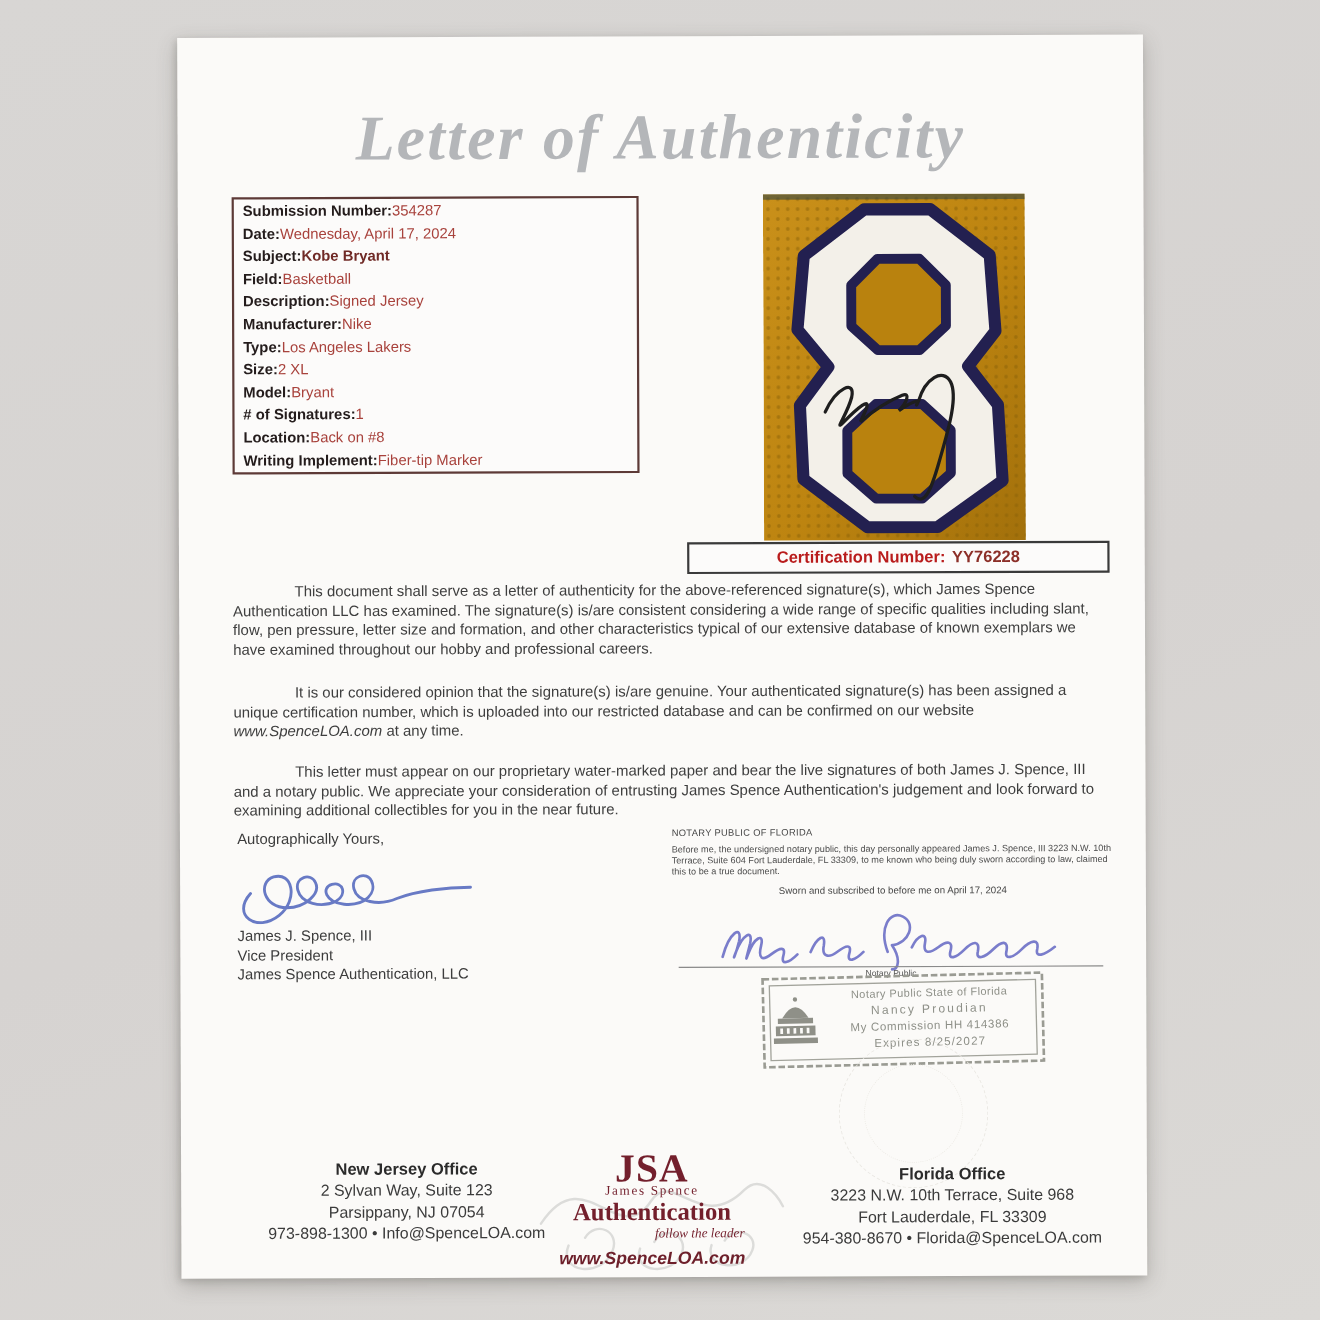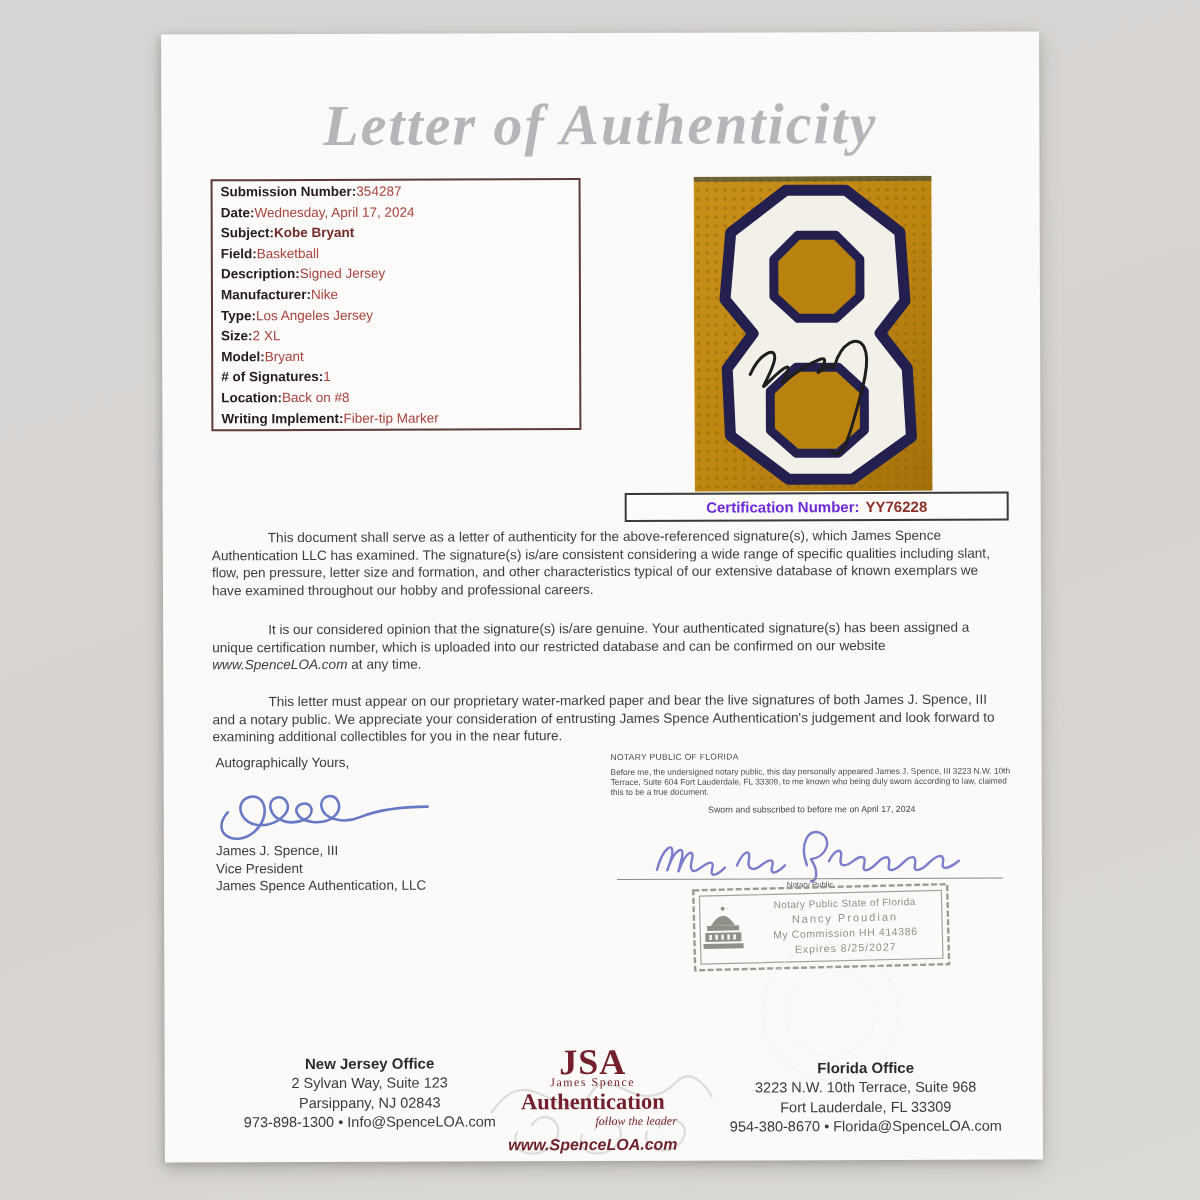--- a/index.html
+++ b/index.html
@@ -31,21 +31,21 @@
   .info-table .val { color:#a8423c; }
   .info-table .row-subject .val { color:#702a26; font-weight:700; }
   
   .jersey { position:absolute; left:532px; top:144px; width:238px; height:315px; }
   
   .cert-box {
     position:absolute; left:462px; top:460px; width:384px; height:29px;
     border:2px solid #3a3a3a; display:flex; align-items:center; justify-content:center; gap:6px;
     font-size:15px; background:#fcfbfa;
   }
-  .cert-box .cert-lbl { font-weight:700; color:#6d28d9; }
+  .cert-box .cert-lbl { font-weight:700; color:#b91c1c; }
   .cert-box .cert-val { font-weight:700; color:#8c2f28; }
   
   .para {
     position:absolute; left:49px; width:794px; font-size:13.6px; line-height:17.6px;
     color:#3e3e3e; text-indent:56px; text-align:left;
   }
   .p1 { top:495px; } .p2 { top:587px; } .p3 { top:659px; }
   .para i { font-style:italic; }
   
   .closing { position:absolute; left:52px; top:721px; font-size:13.5px; color:#3c3c3c; }
@@ -121,21 +121,21 @@
     <div class="row">
         <span class="lbl">Description:</span>
         <span class="val">Signed Jersey</span>
       </div>
     <div class="row">
         <span class="lbl">Manufacturer:</span>
         <span class="val">Nike</span>
       </div>
     <div class="row">
         <span class="lbl">Type:</span>
-        <span class="val">Los Angeles Jersey</span>
+        <span class="val">Los Angeles Lakers</span>
       </div>
     <div class="row">
         <span class="lbl">Size:</span>
         <span class="val">2 XL</span>
       </div>
     <div class="row">
         <span class="lbl">Model:</span>
         <span class="val">Bryant</span>
       </div>
     <div class="row">
@@ -235,21 +235,21 @@
       <div class="s3">My Commission  HH 414386</div>
       <div class="s4">Expires  8/25/2027</div>
     </div>
   </div>
 
   <div class="watermark"></div>
 
   <div class="office office-nj">
     <div class="hdr">New Jersey Office</div>
     <div class="ln">2 Sylvan Way, Suite 123</div>
-    <div class="ln">Parsippany, NJ 02843</div>
+    <div class="ln">Parsippany, NJ 07054</div>
     <div class="ln">973-898-1300 • Info@SpenceLOA.com</div>
   </div>
 
   <div class="jsa-logo">
     <svg class="scrawl" width="260" height="125" viewBox="0 0 260 125">
       <path d="M 30,75 C 70,15 100,100 130,55 C 150,25 175,85 215,45 C 230,30 245,50 250,60 M 55,95 C 45,120 85,125 95,100 C 102,82 80,72 70,88 M 120,98 C 112,120 150,124 158,102 C 164,86 142,76 133,92 M 185,95 C 178,116 214,121 222,100 C 228,85 206,76 197,91" fill="none" stroke="#dcdcda" stroke-width="2.2" stroke-linecap="round"></path>
     </svg>
     <div class="jsa-acronym">JSA</div>
     <div class="jsa-name">James Spence</div>
     <div class="jsa-word">Authentication</div>

